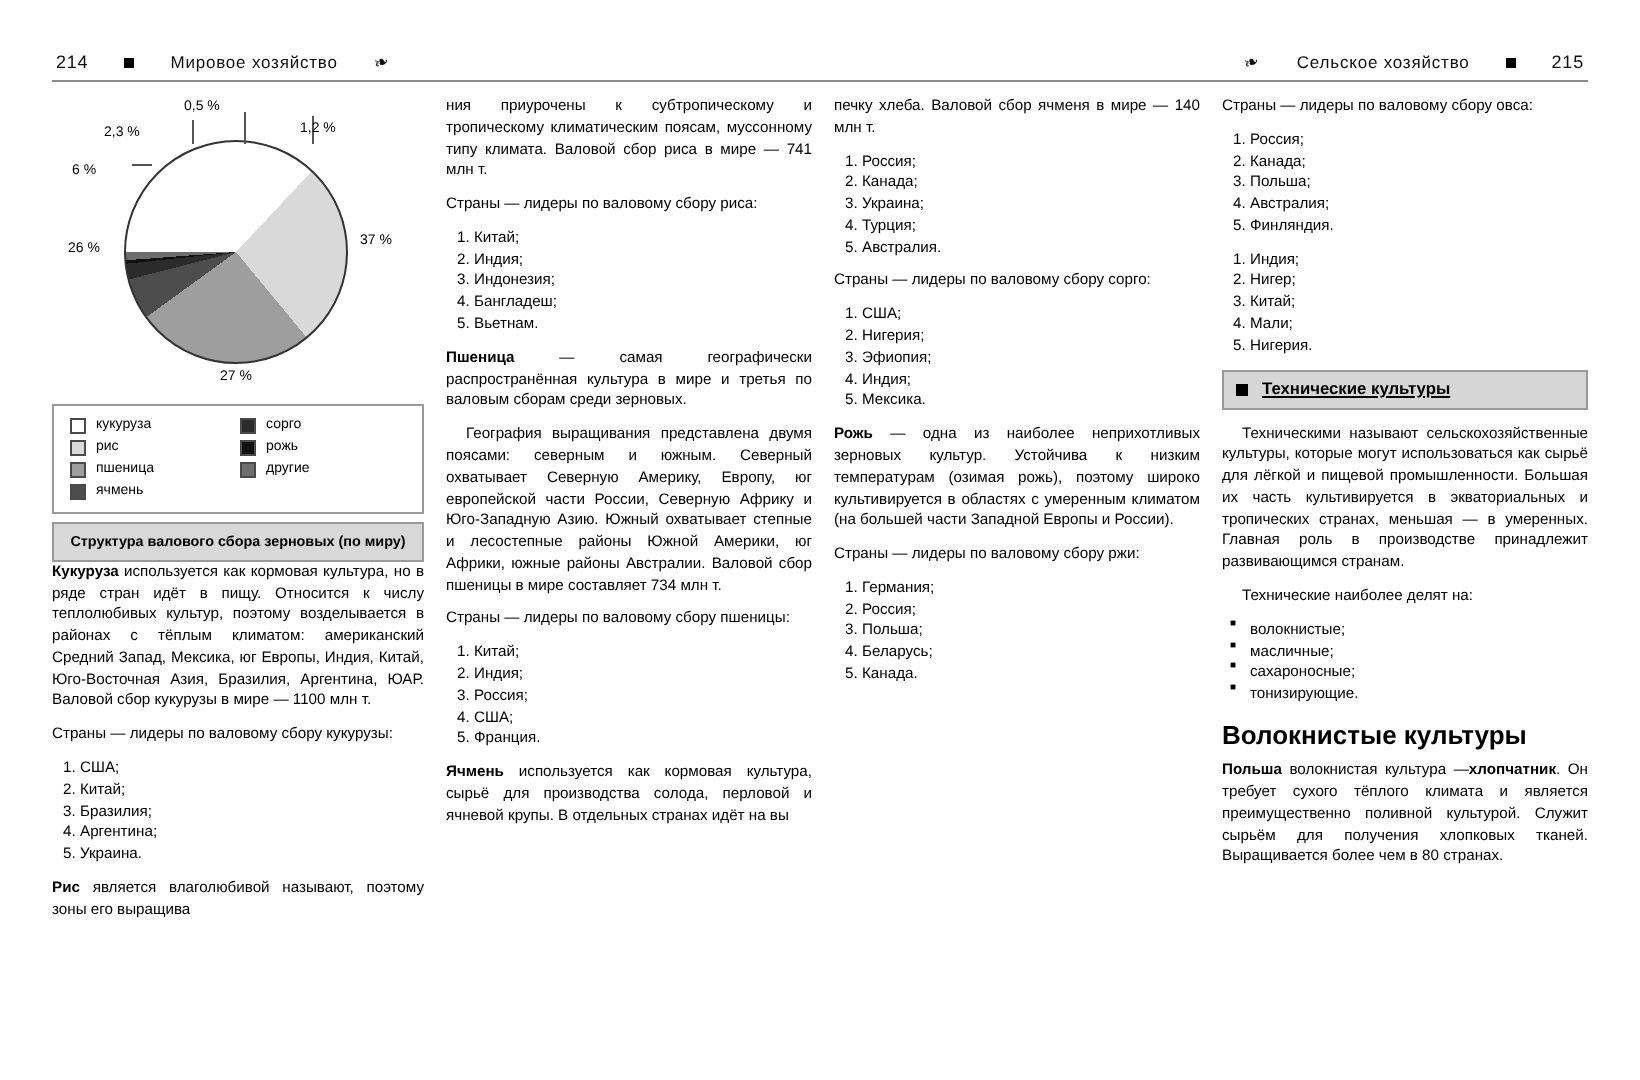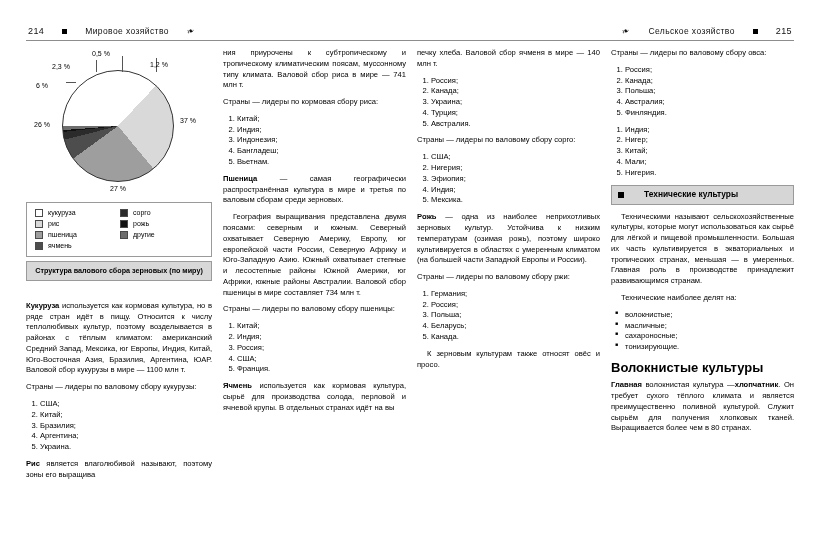--- a/index.html
+++ b/index.html
@@ -136,34 +136,35 @@
   .caption {
     width: 186px;
     box-sizing: border-box;
     background: #d8d8d8;
     border: 1px solid #9a9a9a;
     font-size: 7.2px;
     font-weight: bold;
     text-align: center;
     padding: 4px 4px;
     line-height: 1.3;
-    margin-bottom: 20px;
+    margin-bottom: 0;
   }
   
   .secbar {
     background: #d6d6d6;
     border: 1px solid #9a9a9a;
     box-sizing: border-box;
     padding: 3px 6px;
     font-size: 8.4px;
     font-weight: bold;
     display: flex;
     align-items: center;
-    gap: 20px;
+    gap: 7px;
     margin: 6px 0 7px 0;
+    text-decoration: underline;
   }
   .secbar .sq { width: 6px; height: 6px; }
   .subhead {
     font-size: 13px;
     font-weight: bold;
     margin: 0 0 3px 0;
   }
   .bullets {
     margin: 0 0 6px 0;
     padding-left: 12px;
@@ -276,21 +277,21 @@
         <li>Аргентина;</li>
         <li>Украина.</li>
       </ol>
 
       <p class="noind"><span class="lead">Рис</span><span>  является влаголюбивой называют, поэтому зоны его выращива</span></p>
     </div>
 
     <div class="col">
       <p class="noind">ния приурочены к субтропическому и тропическому климатическим поясам, муссонному типу климата. Валовой сбор риса в мире — 741 млн т.</p>
 
-      <p class="noind">Страны — лидеры по кормовая сбору риса:</p>
+      <p class="noind">Страны — лидеры по валовому сбору риса:</p>
       <ol>
         <li>Китай;</li>
         <li>Индия;</li>
         <li>Индонезия;</li>
         <li>Бангладеш;</li>
         <li>Вьетнам.</li>
       </ol>
 
       <p class="noind"><span class="lead">Пшеница</span><span>  — самая географически распространённая культура в мире и третья по валовым сборам среди зерновых.</span></p>
 
@@ -333,21 +334,20 @@
 
       <p class="noind">Страны — лидеры по валовому сбору ржи:</p>
       <ol>
         <li>Германия;</li>
         <li>Россия;</li>
         <li>Польша;</li>
         <li>Беларусь;</li>
         <li>Канада.</li>
       </ol>
 
-      <p>К зерновым культурам также относят овёс и просо.</p>
     </div>
 
     <div class="col">
       <p class="noind">Страны — лидеры по валовому сбору овса:</p>
       <ol>
         <li>Россия;</li>
         <li>Канада;</li>
         <li>Польша;</li>
         <li>Австралия;</li>
         <li>Финляндия.</li>
@@ -371,17 +371,17 @@
 
       <ul class="bullets">
         <li>волокнистые;</li>
         <li>масличные;</li>
         <li>сахароносные;</li>
         <li>тонизирующие.</li>
       </ul>
 
       <div class="subhead">Волокнистые культуры</div>
 
-      <p class="noind"><span class="lead">Главная</span><span>  волокнистая  культура  —</span><span class="lead">хлопчатник</span><span>. Он требует сухого тёплого климата и является преимущественно поливной культурой. Служит сырьём для получения хлопковых тканей. Выращивается более чем в 80 странах.</span></p>
+      <p class="noind"><span class="lead">Польша</span><span>  волокнистая  культура  —</span><span class="lead">хлопчатник</span><span>. Он требует сухого тёплого климата и является преимущественно поливной культурой. Служит сырьём для получения хлопковых тканей. Выращивается более чем в 80 странах.</span></p>
     </div>
 
   </div>
 </div>
 
 </body></html>

